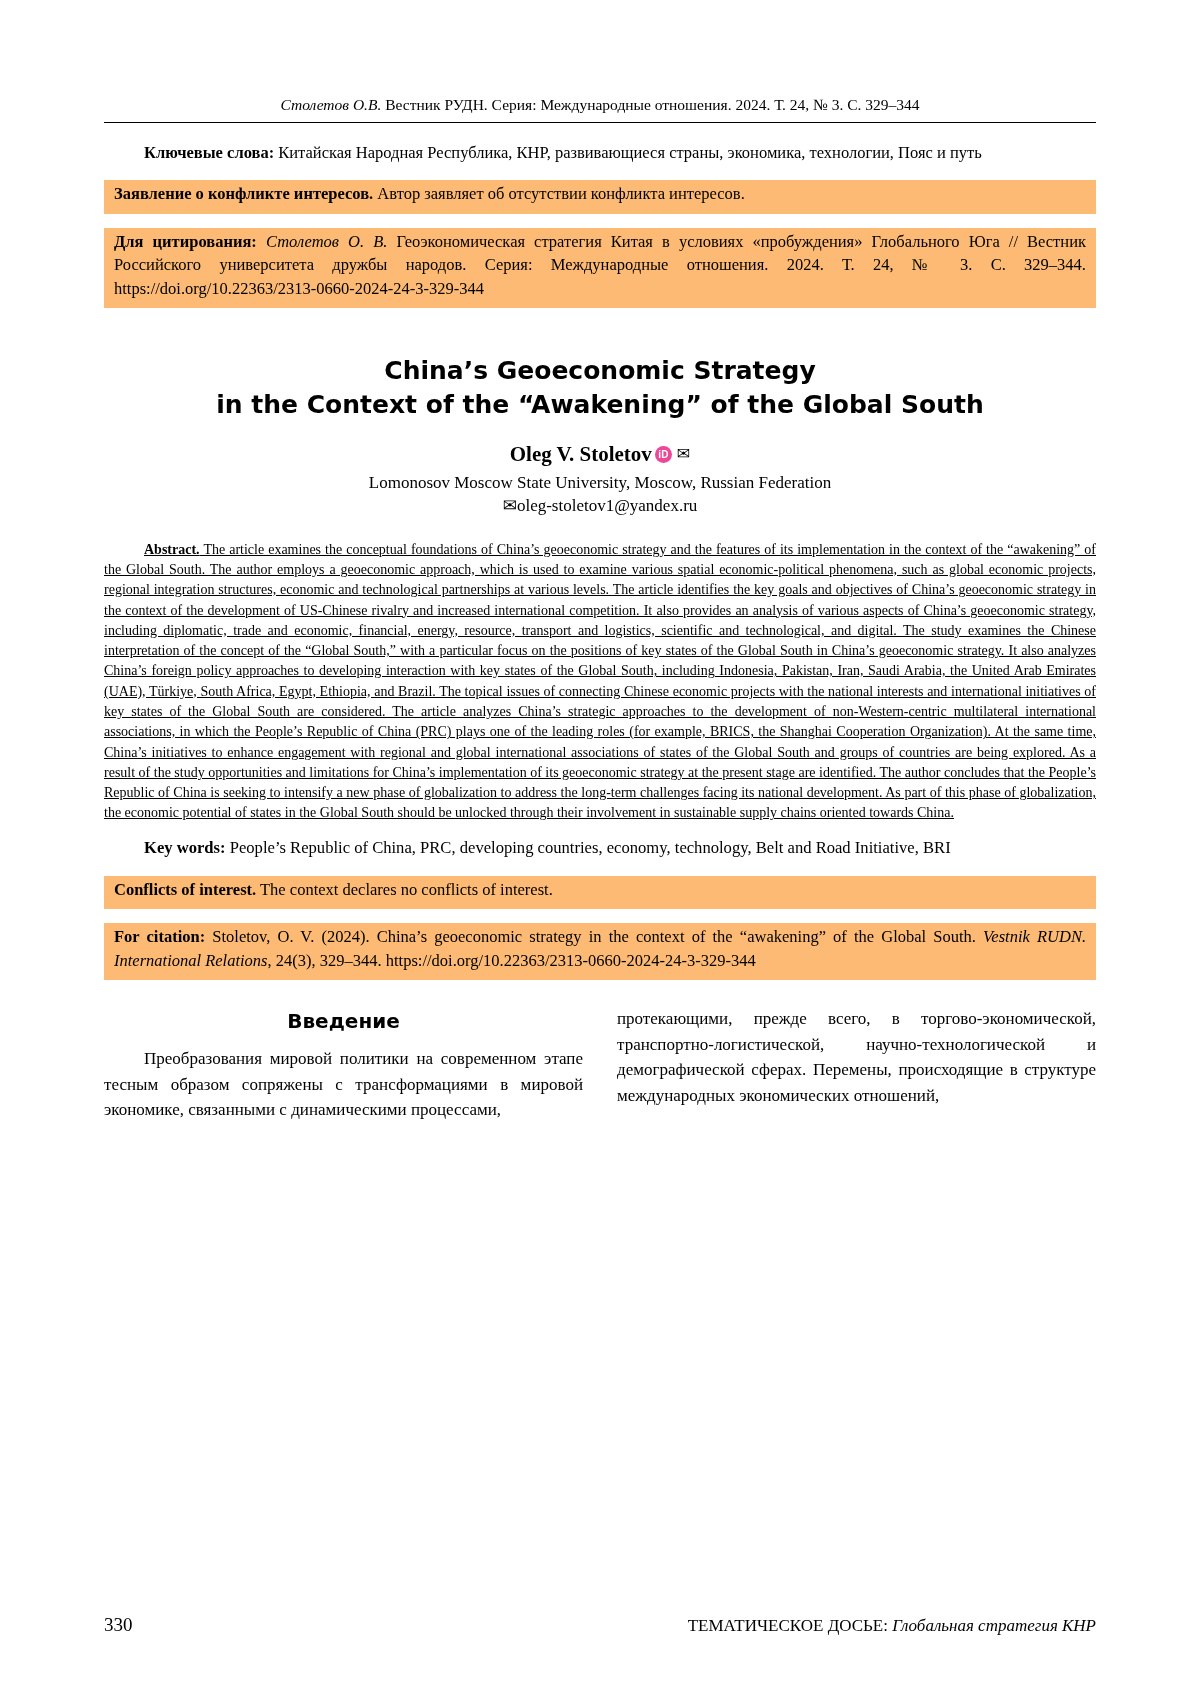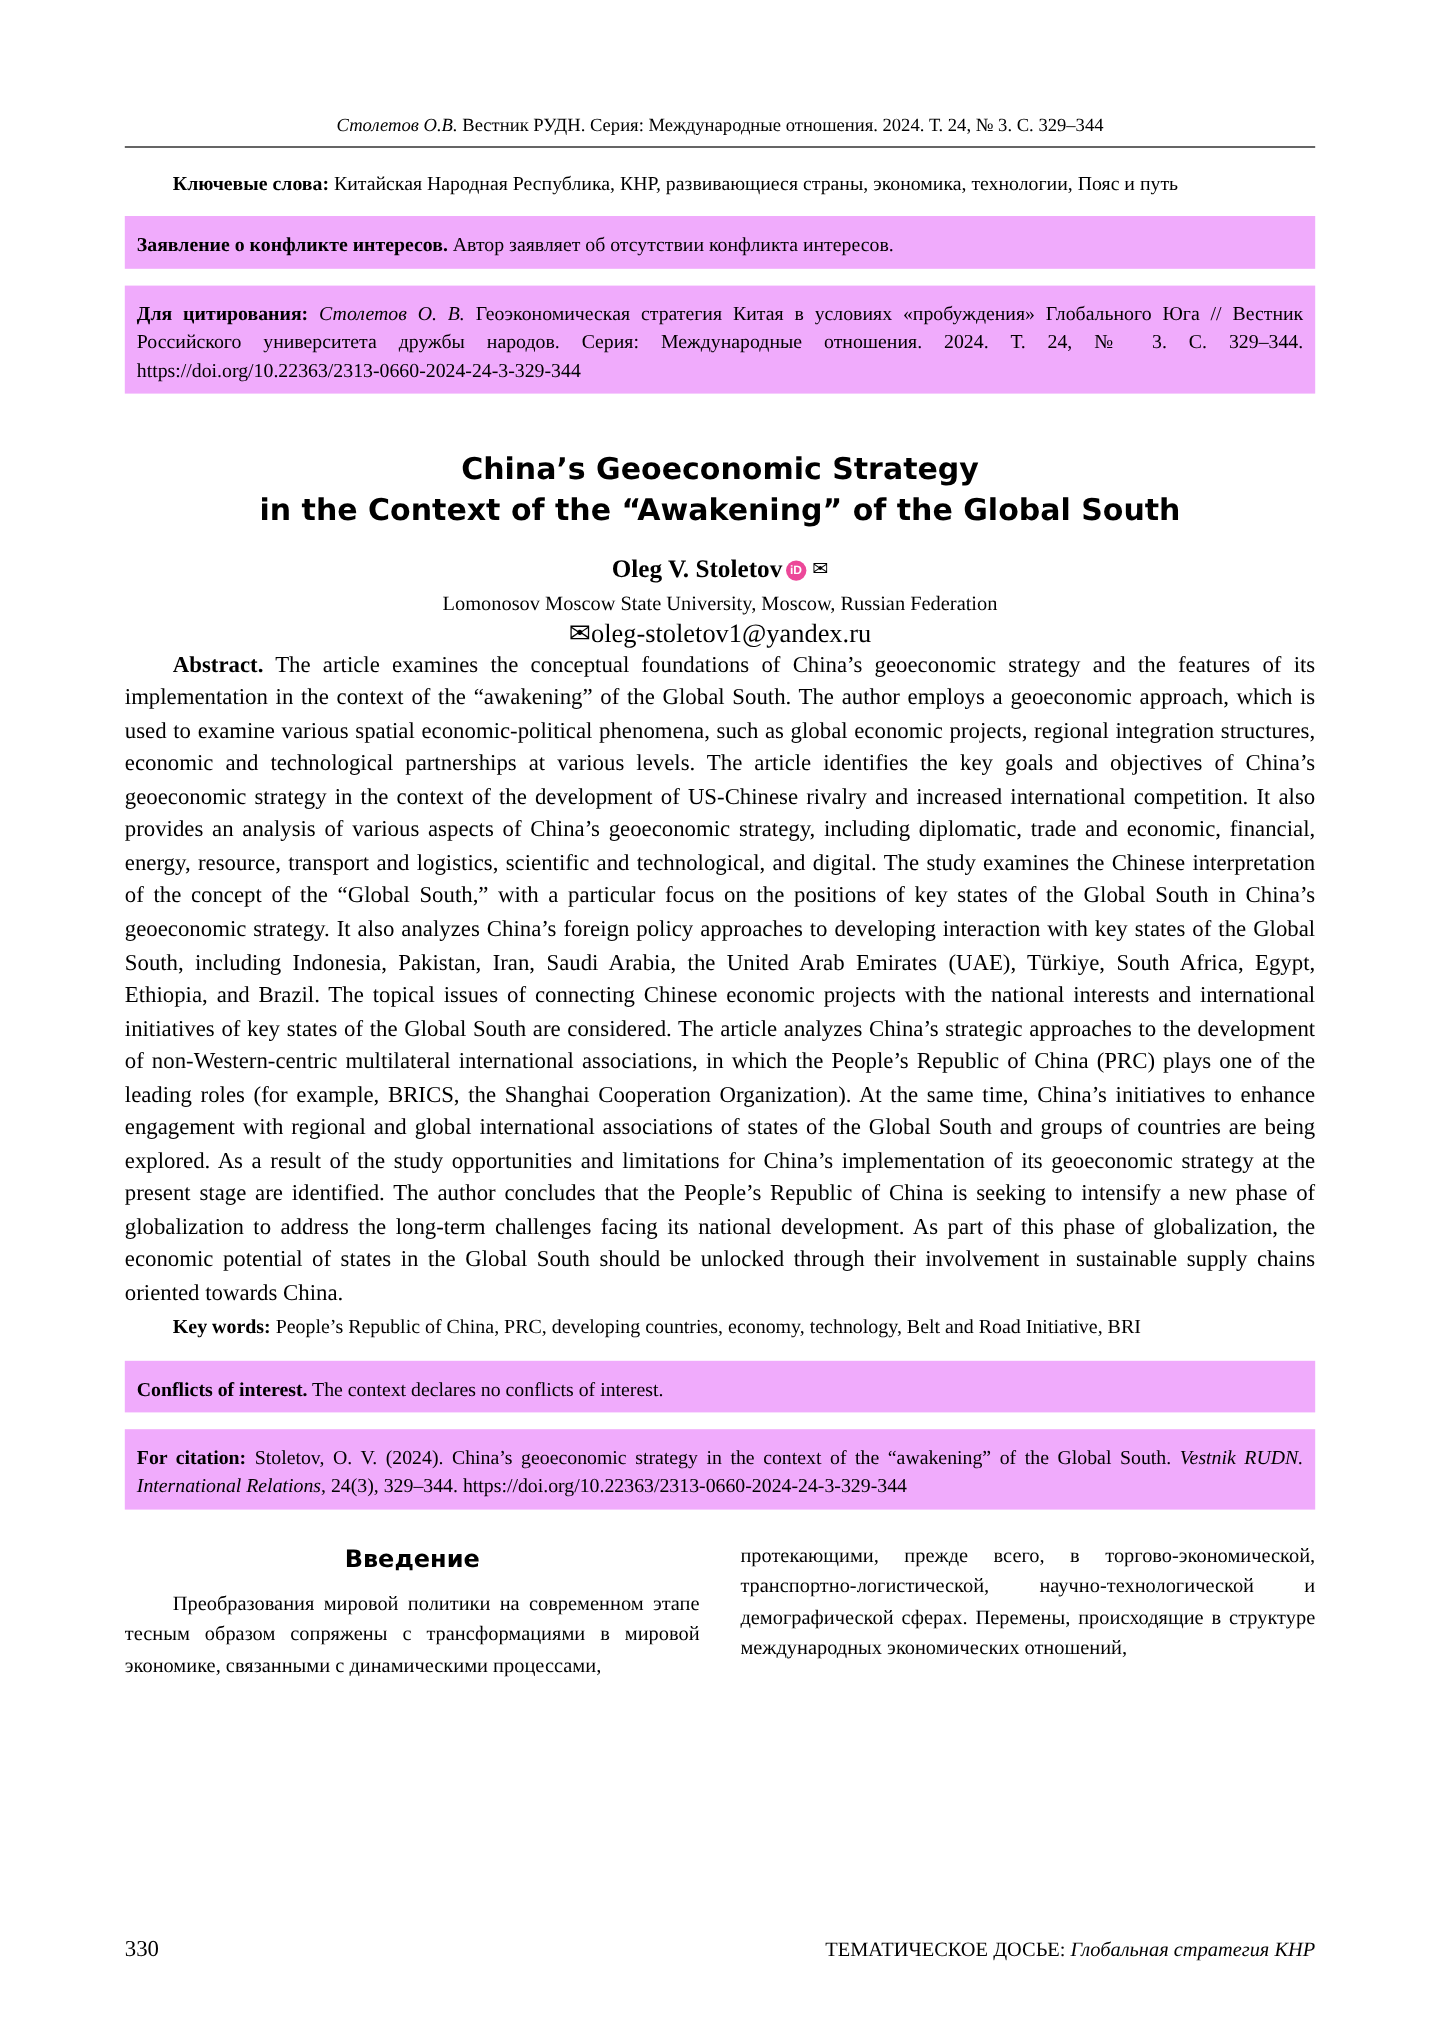--- a/index.html
+++ b/index.html
@@ -30,24 +30,24 @@
   .kw-block {
     font-size: 16.5px;
     line-height: 1.42;
     text-align: justify;
     margin-bottom: 16px;
     text-indent: 40px;
   }
   .kw-block b { font-weight: bold; }
 
   .shaded {
-    background: #f0abfc;
+    background: #fdba74;
     font-size: 16.5px;
     line-height: 1.42;
-    padding: 12px 10px 8px 10px;
+    padding: 2px 10px 8px 10px;
     margin-bottom: 14px;
     text-align: justify;
   }
   .shaded.cite { text-align: justify; }
   .shaded b { font-weight: bold; }
   .shaded i { font-style: italic; }
 
   .title {
     text-align: center;
     font-family: "DejaVu Sans", sans-serif;
@@ -84,29 +84,31 @@
     vertical-align: 2px;
     font-weight: normal;
   }
   .affiliation {
     text-align: center;
     font-size: 17px;
     margin-bottom: 2px;
   }
   .email {
     text-align: center;
-    font-size: 22px;
+    font-size: 17px;
+    margin-bottom: 24px;
   }
 
   .abstract {
-    font-size: 19px;
+    font-size: 14px;
     line-height: 1.45;
     text-align: justify;
     text-indent: 40px;
-    margin-bottom: 2px;
+    margin-bottom: 12px;
+    text-decoration: underline;
   }
   .abstract b { font-weight: bold; }
 
   .keywords-en {
     font-size: 16.6px;
     line-height: 1.45;
     text-align: justify;
     text-indent: 40px;
     margin-bottom: 16px;
   }

